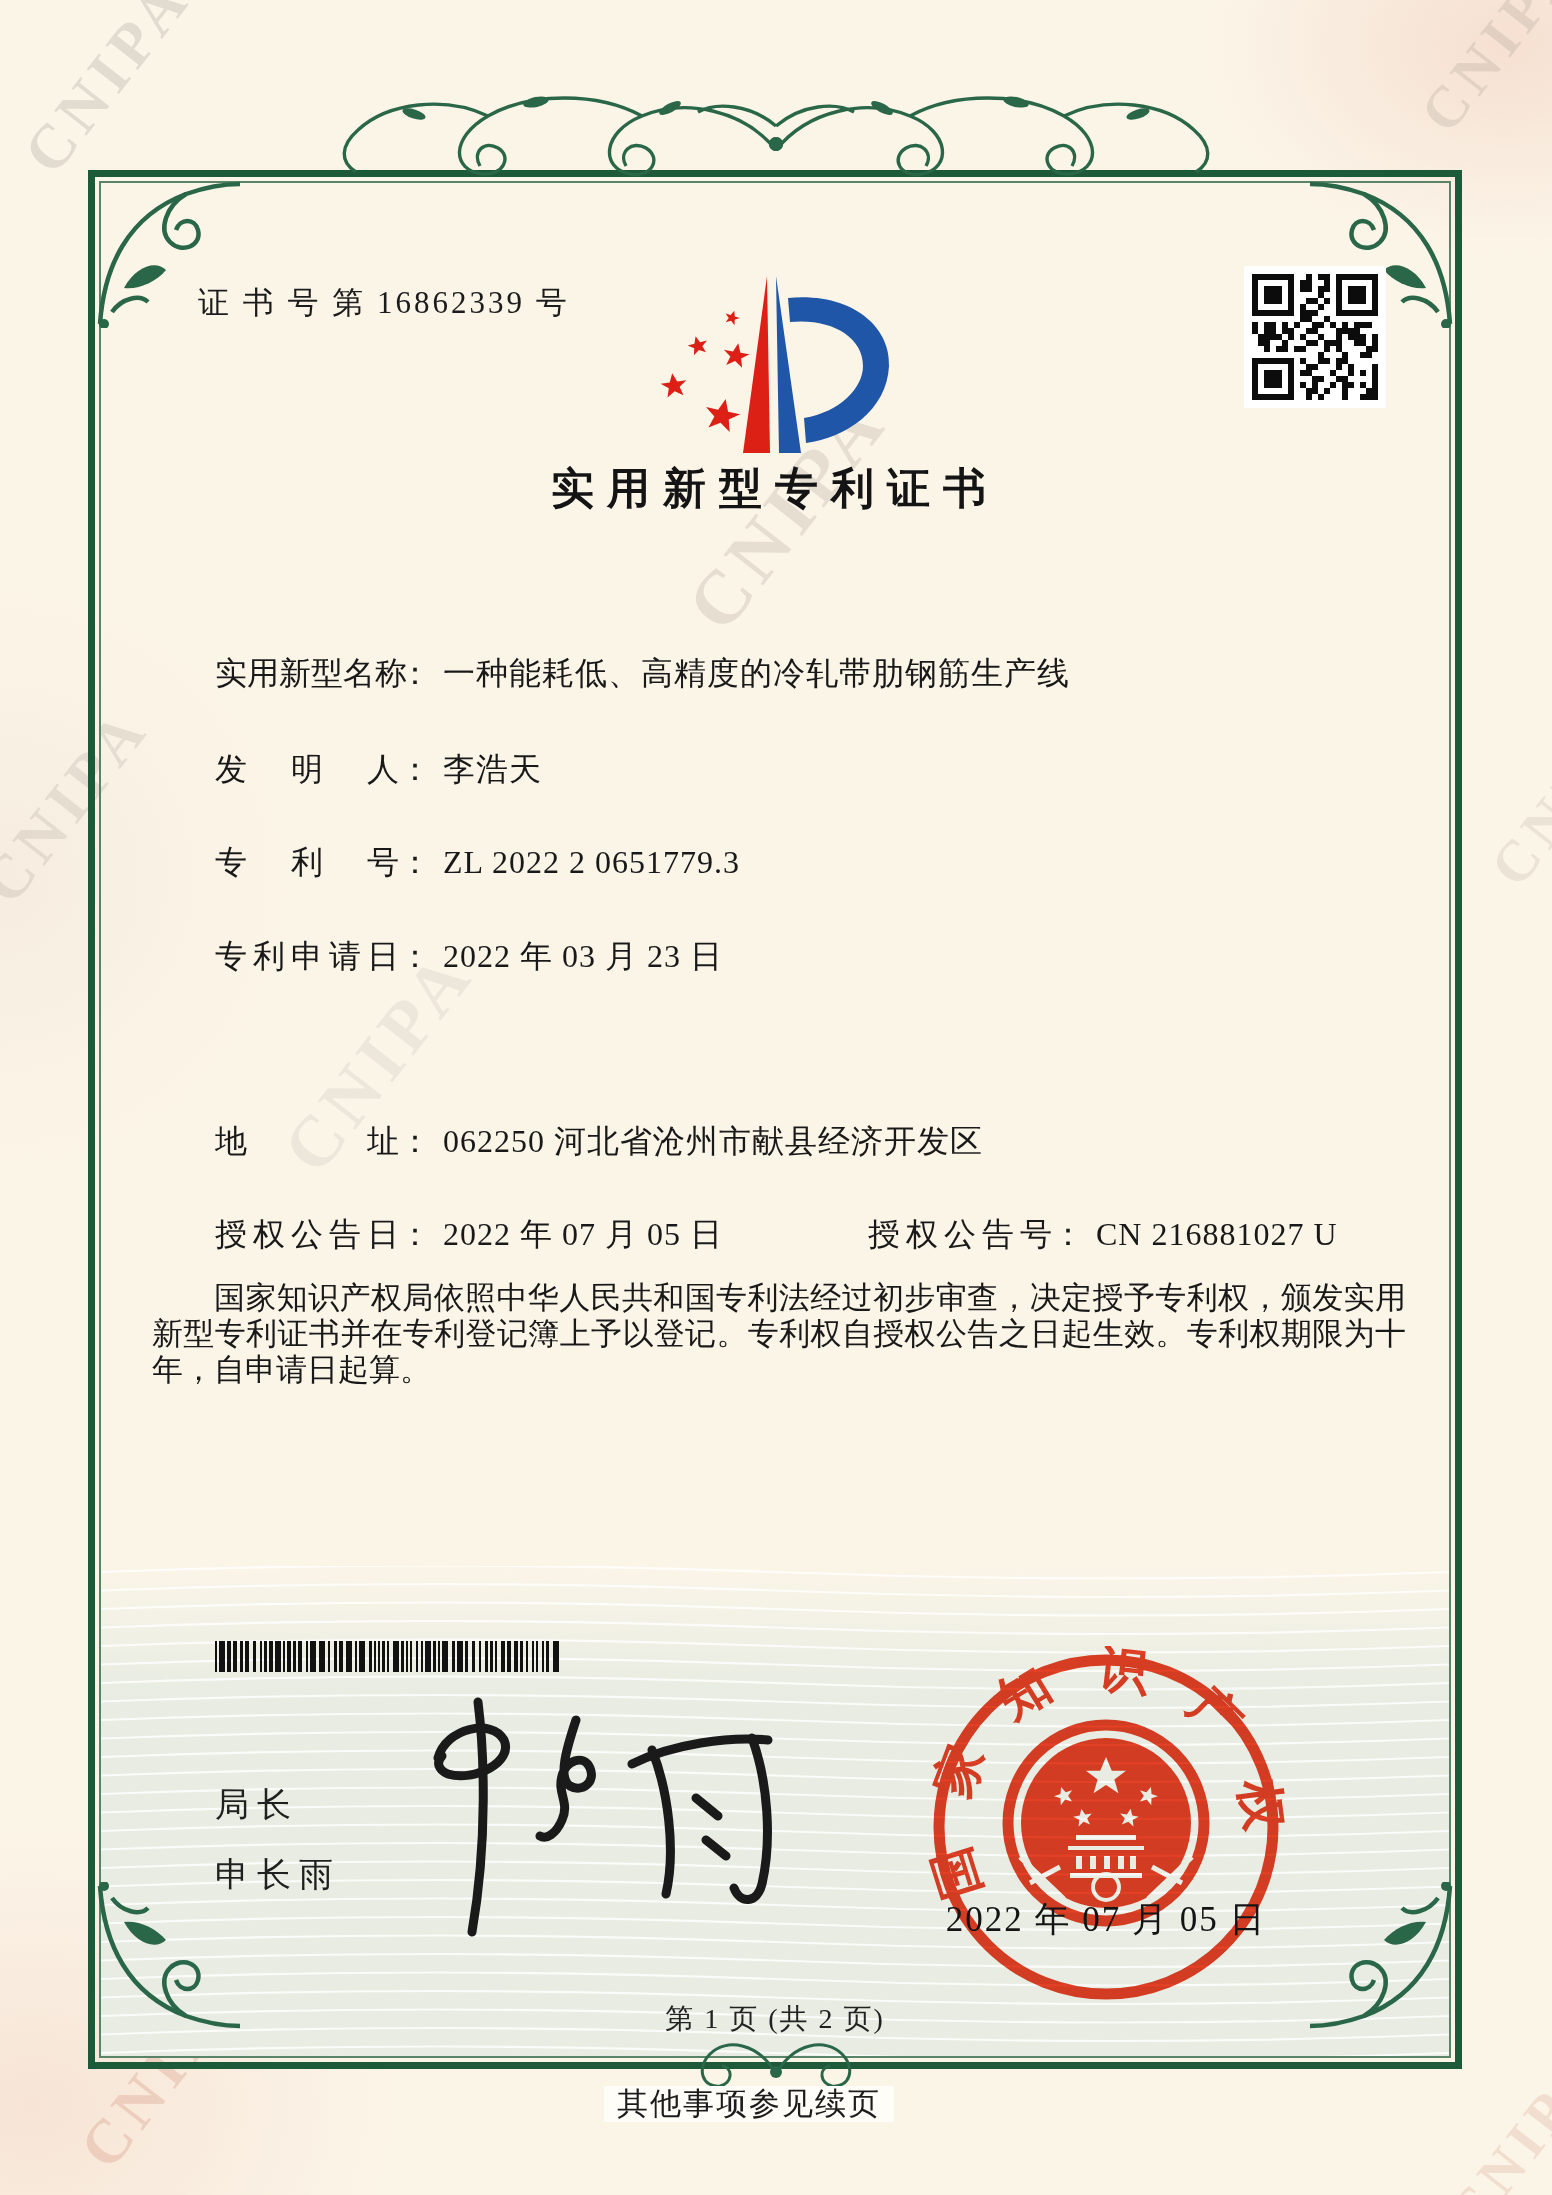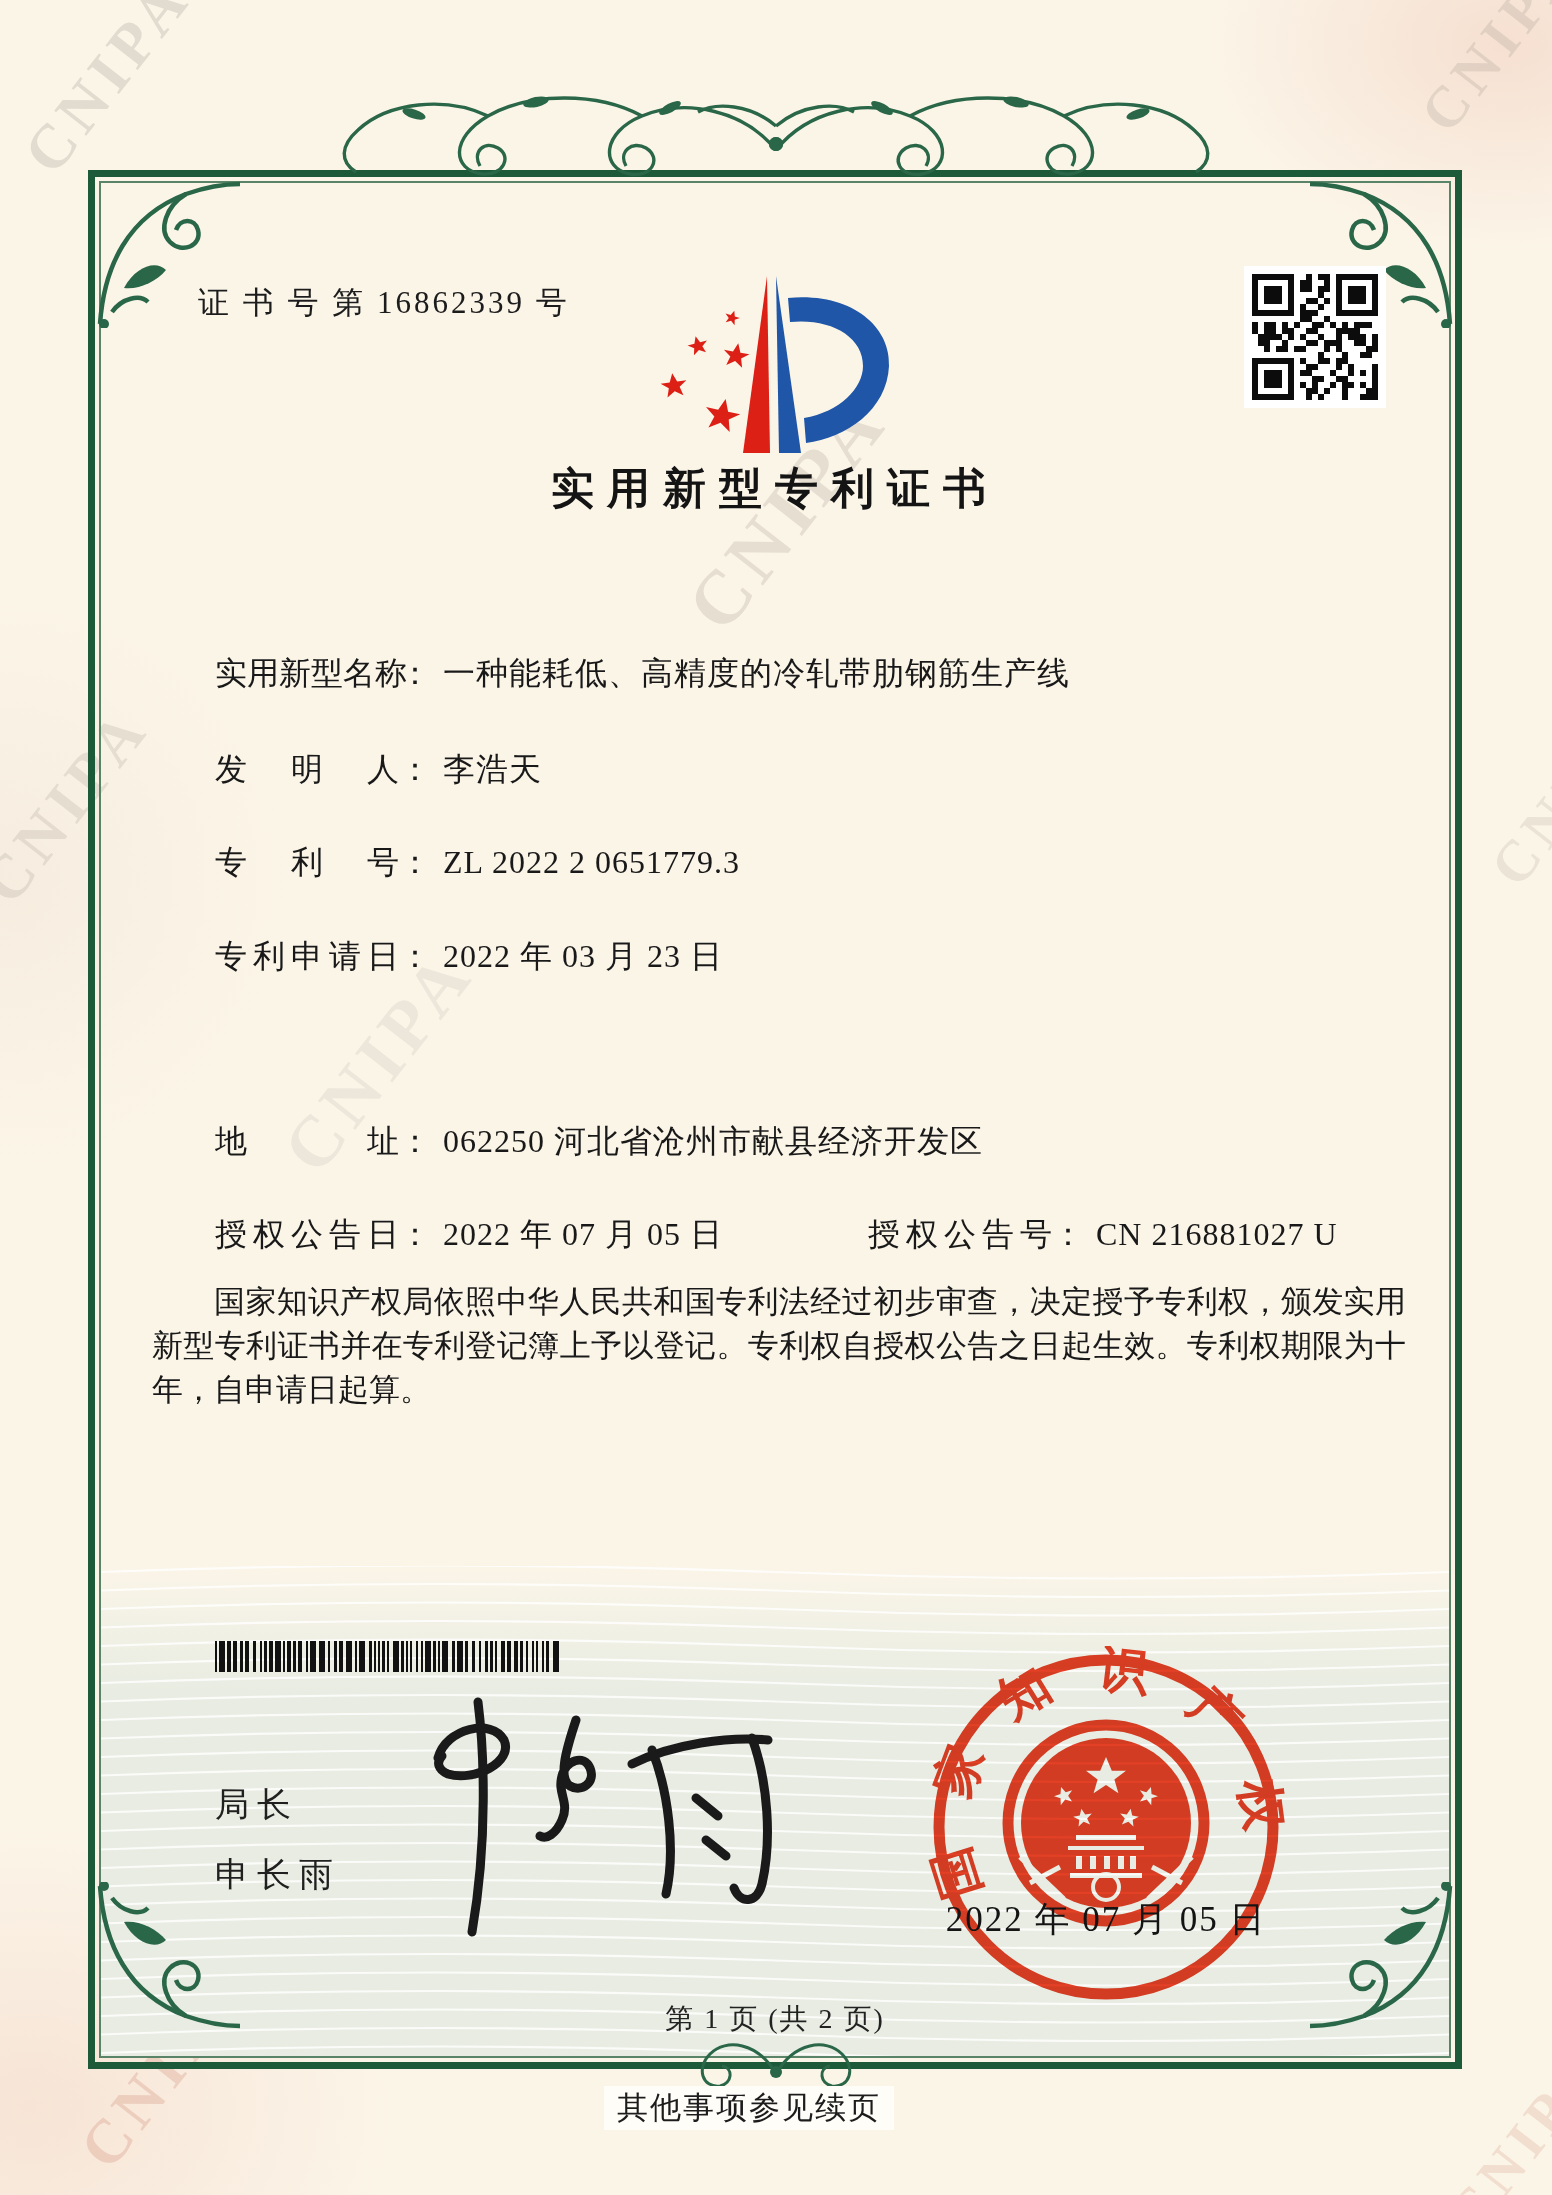--- a/index.html
+++ b/index.html
@@ -55,21 +55,21 @@
     display:inline-block;width:184px;text-align:justify;text-align-last:justify;
     vertical-align:bottom;
   }
   .fcolon{display:inline-block;}
   .fvalue{display:inline-block;margin-left:12px;letter-spacing:1px;}
   .f1{top:652px;}.f2{top:748px;}.f3{top:841px;}.f4{top:935px;}
   .f5{top:1026px;}.f6{top:1120px;}.f7{top:1213px;}
   .f8{top:1213px;left:868px;}
   .paras{
     position:absolute;left:152px;top:1280px;width:1254px;
-    font-size:31px;line-height:44px;color:#191919;text-align:justify;
+    font-size:31px;line-height:36px;color:#191919;text-align:justify;
   }
   .paras p{margin:0;text-indent:2em;}
   .waves{position:absolute;left:101px;top:1566px;}
   .barcode{position:absolute;left:215px;top:1641px;width:346px;height:31px;}
   .signer-title{
     position:absolute;left:215px;top:1782px;font-size:34px;color:#202020;
     font-family:"Liberation Sans","DejaVu Sans",sans-serif;letter-spacing:8px;
   }
   .signer-name{
     position:absolute;left:215px;top:1852px;font-size:34px;color:#202020;
@@ -79,21 +79,21 @@
   .seal{position:absolute;left:925px;top:1646px;mix-blend-mode:multiply;opacity:.96;}
   .seal-date{
     position:absolute;left:930px;top:1896px;width:352px;text-align:center;
     font-size:35px;color:#141414;letter-spacing:2px;white-space:nowrap;
   }
   .page-info{
     position:absolute;left:88px;top:2000px;width:1374px;text-align:center;
     font-size:28px;color:#222;letter-spacing:2px;
   }
   .note-strip{
-    position:absolute;left:604px;top:2086px;width:290px;height:44px;
+    position:absolute;left:604px;top:2086px;width:290px;height:36px;
     background:#fffdf8;display:flex;align-items:center;justify-content:center;
   }
   .note-strip span{font-size:31px;color:#1c1c1c;letter-spacing:2px;white-space:nowrap;}
 </style>
 </head>
 <body>
 
 <div id="certificate">
 
   <span class="wm" style="left:-6px;top:40px;font-size:62px;color:rgba(168,158,148,.30)">CNIPA</span>

